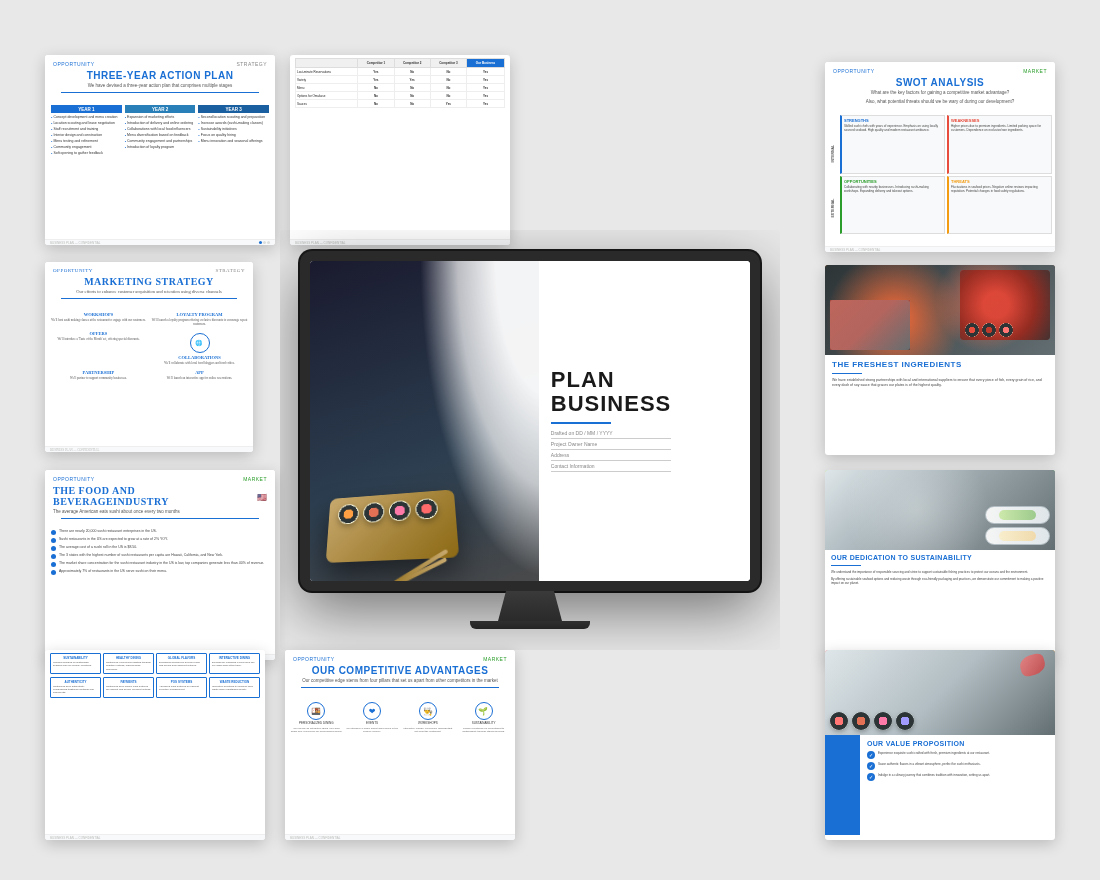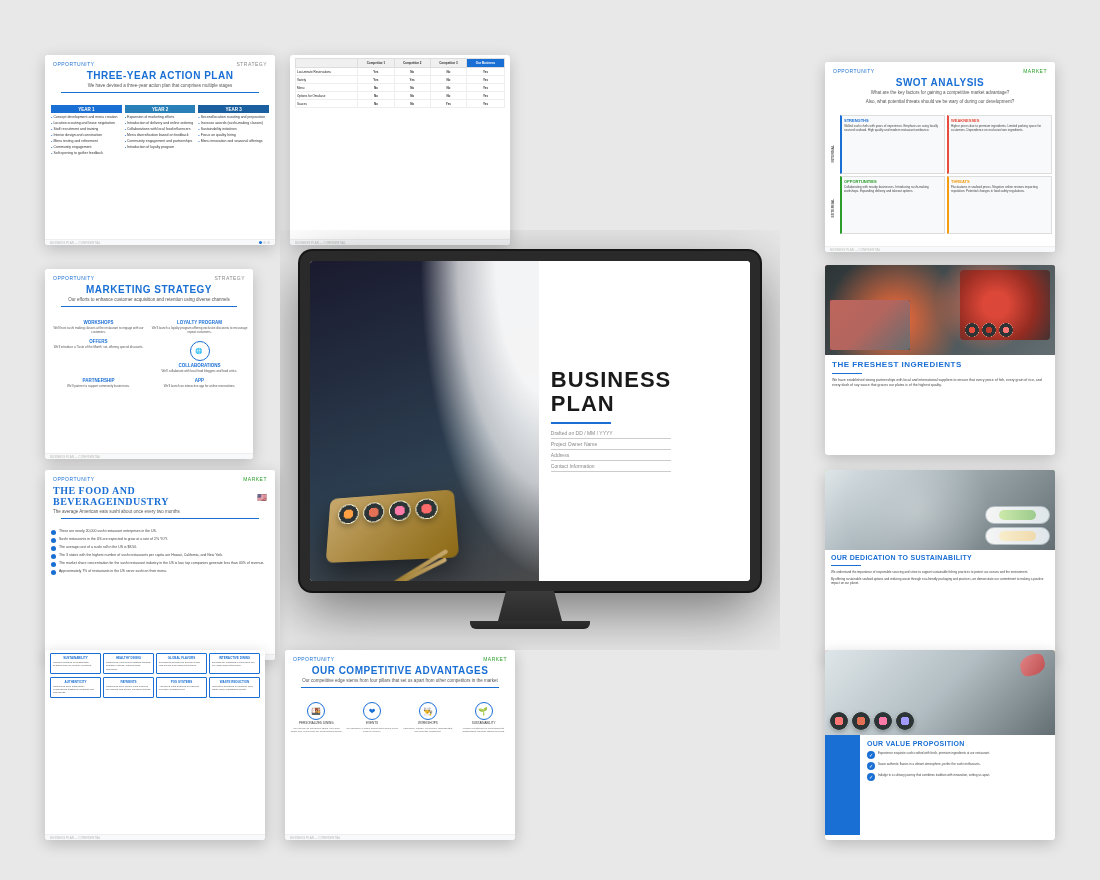--- a/index.html
+++ b/index.html
@@ -30,22 +30,22 @@
       top: 55px; left: 290px;
       width: 220px; height: 190px;
     }
     .slide-swot {
       top: 55px; right: 45px;
       width: 230px; height: 190px; margin-top: 7px;
     }
 
     
     .slide-marketing {
-      top: 269px; left: 45px;
-      width: 208px; height: 190px;
+      top: 262px; left: 45px;
+      width: 208px; height: 190px; font-family: Liberation Serif, serif;
     }
     .slide-monitor {
       top: 230px; left: 280px;
       width: 500px; height: 420px;
       background: transparent;
       box-shadow: none;
       z-index: 10;
     }
     .slide-freshest {
       top: 265px; right: 45px;
@@ -801,22 +801,22 @@
 
                   <div style="position: absolute; bottom: -15px; right: 5px; width: 80px; height: 4px; background: linear-gradient(90deg, #8B6914, #c8a96e); border-radius: 2px; transform: rotate(-30deg);"></div>
                   <div style="position: absolute; bottom: -20px; right: 8px; width: 80px; height: 4px; background: linear-gradient(90deg, #8B6914, #c8a96e); border-radius: 2px; transform: rotate(-25deg);"></div>
                 </div>
               </div>
 
               <div style="position: absolute; top: 0; right: 0; width: 55%; height: 100%; background: radial-gradient(ellipse at top right, rgba(255,255,255,0.95) 30%, rgba(255,255,255,0.7) 50%, transparent 70%);"></div>
             </div>
 
             <div class="bp-right">
+              <div class="bp-title">PLAN</div>
               <div class="bp-title">BUSINESS</div>
-              <div class="bp-title">PLAN</div>
               <div class="bp-divider"></div>
               <div class="bp-field">Drafted on DD / MM / YYYY</div>
               <div class="bp-field">Project Owner Name</div>
               <div class="bp-field">Address</div>
               <div class="bp-field">Contact Information</div>
             </div>
           </div>
         </div>
       </div>
       <div class="monitor-stand"></div>

